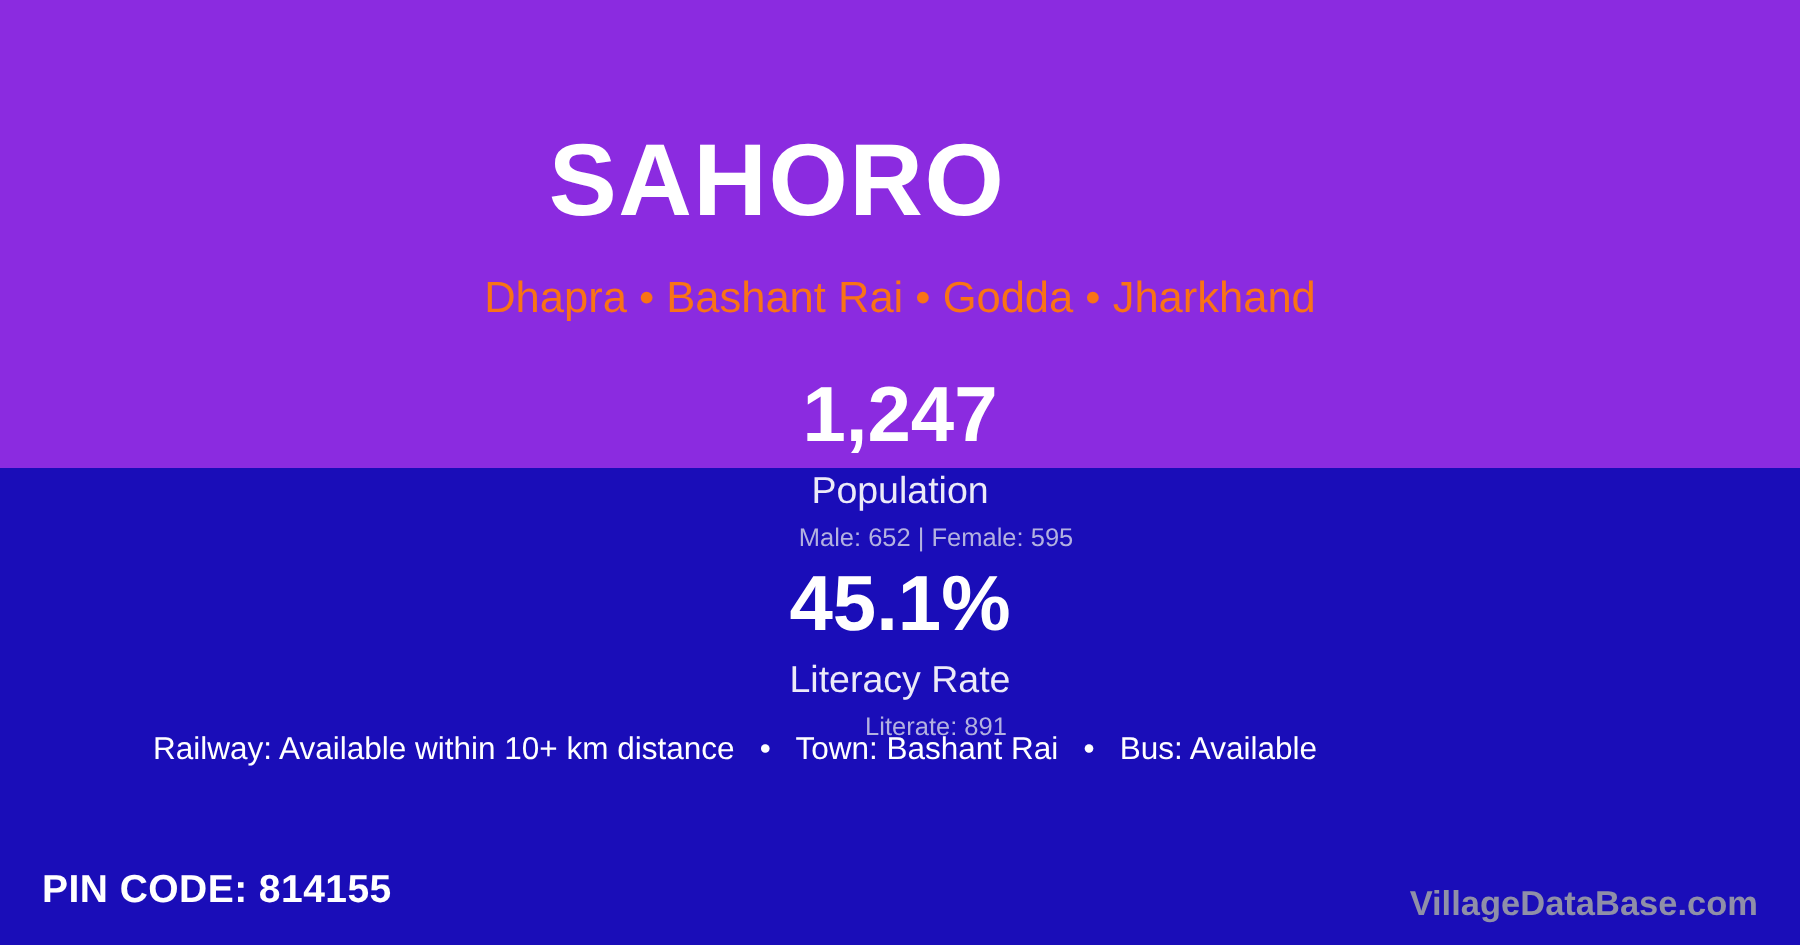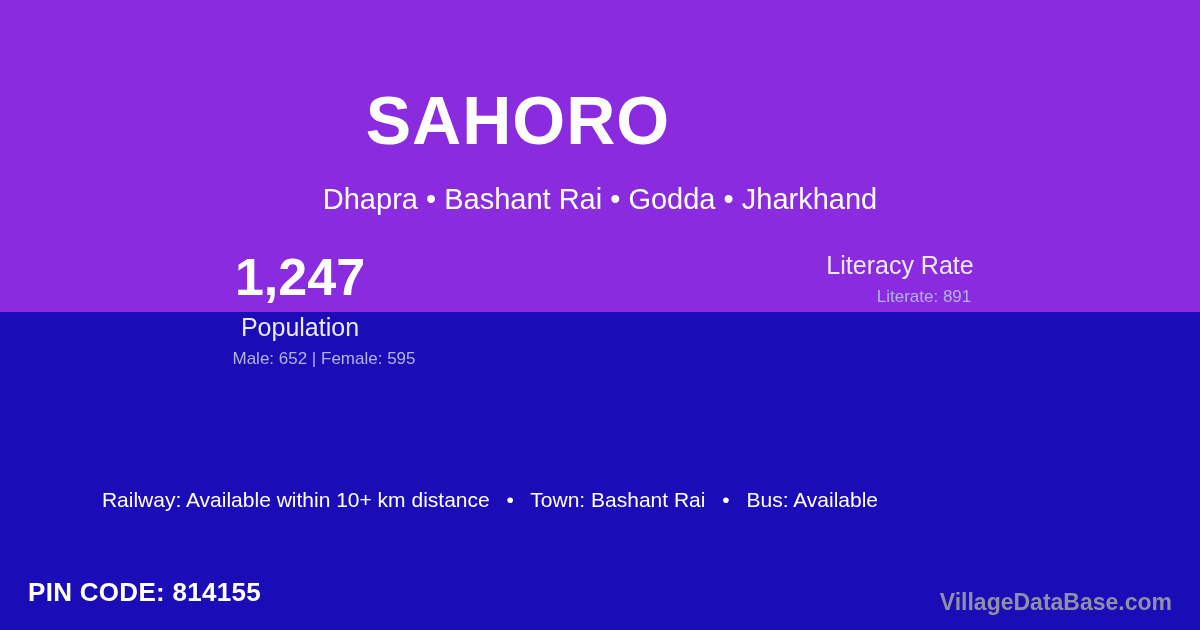--- a/index.html
+++ b/index.html
@@ -55,34 +55,34 @@
     letter-spacing: 1px;
     line-height: 1;
   }
 
   .village-subtitle {
     position: absolute;
     left: 0;
     top: 182px;
     width: 1200px;
     text-align: center;
-    color: #ffffff;
+    color: #f97316;
     font-size: 29px;
     font-weight: normal;
     line-height: 1.2;
   }
 
   
   .stats {
     position: absolute;
     left: 0;
     top: 246px;
     width: 1200px;
     display: flex;
-    flex-direction: row;
+    flex-direction: column;
   }
   .stat {
     flex: 1 1 0;
     text-align: center;
   }
   .stat-value {
     color: #ffffff;
     font-size: 52px;
     font-weight: bold;
     line-height: 62px;
@@ -158,20 +158,21 @@
     <div class="stats">
 
       <div class="stat">
         <div class="stat-value">1,247</div>
         <div class="stat-label">Population</div>
         <div class="stat-detail">Male: 652 | Female: 595</div>
       </div>
 
 
       <div class="stat">
+        <div class="stat-value">45.1%</div>
         <div class="stat-label">Literacy Rate</div>
         <div class="stat-detail">Literate: 891</div>
       </div>
 
     </div>
 
     <div class="amenities">
       <span>Railway: Available within 10+ km distance</span>
       <span class="sep">•</span>
       <span>Town: Bashant Rai</span>

